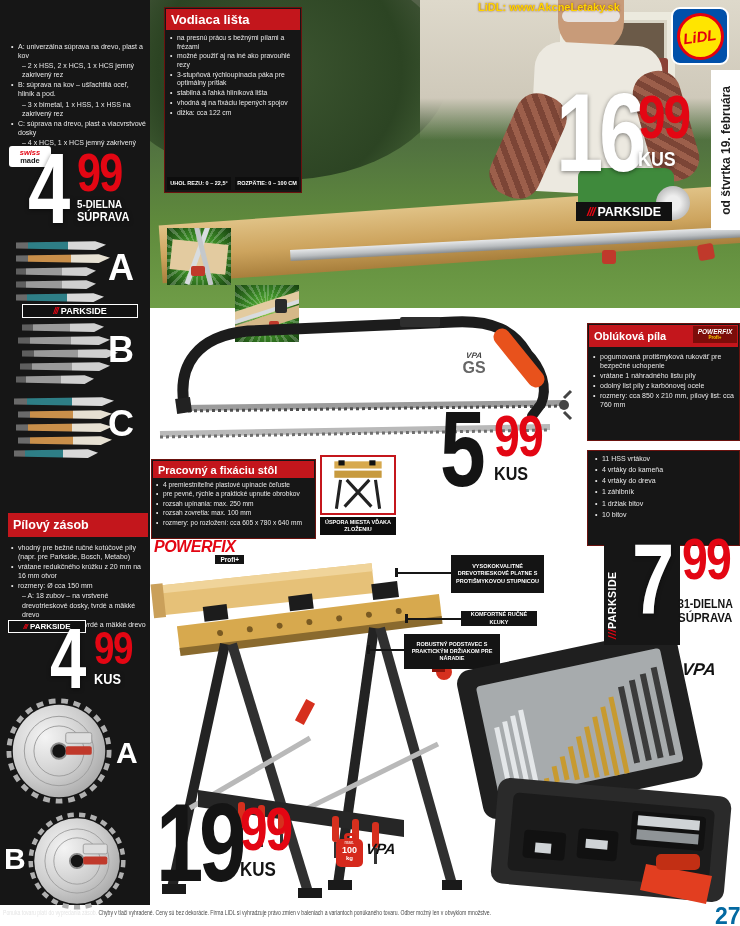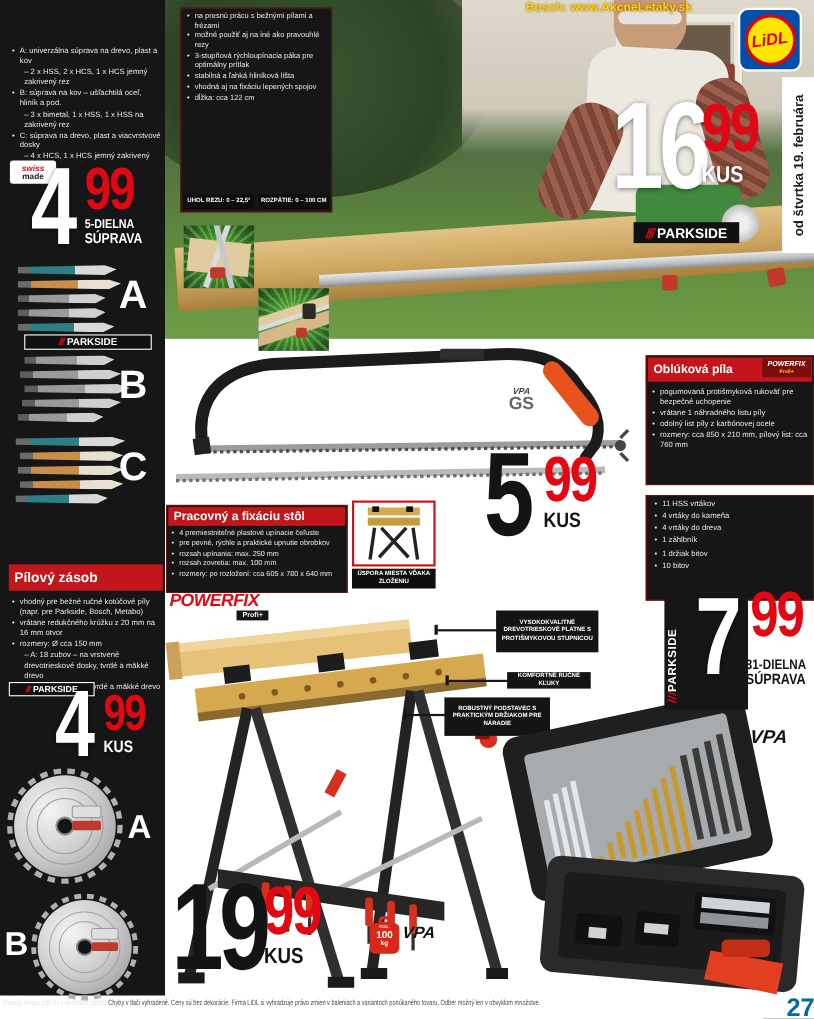--- a/index.html
+++ b/index.html
@@ -71,21 +71,21 @@
                 background:linear-gradient(180deg,#e6e8ea 0%,#b9bdc0 60%,#888c8f 100%);"></div>
     <div class="abs" style="left:428px;top:168px;width:96px;height:52px;background:#3f8a3c;border-radius:9px;
                 box-shadow:inset 0 -8px 0 #2d6229;"></div>
     <div class="abs" style="left:506px;top:186px;width:34px;height:34px;border-radius:50%;
                 background:radial-gradient(circle,#eee 30%,#9c9c9c 100%);"></div>
     <div class="abs" style="left:548px;top:244px;width:16px;height:16px;background:#c0392b;border-radius:3px;transform:rotate(-10deg);"></div>
     <div class="abs" style="left:452px;top:250px;width:14px;height:14px;background:#c0392b;border-radius:3px;"></div>
   </div>
 
   <div class="abs" style="left:478px;top:1px;font-size:11px;font-weight:bold;color:#ffd400;
-              text-shadow:0 0 2px rgba(110,40,0,.85);">Bosch: www.AkcneLetaky.sk</div>
+              text-shadow:0 0 2px rgba(110,40,0,.85);">LiDL: www.AkcneLetaky.sk</div>
 
   <div class="abs" style="left:671px;top:7px;width:58px;height:58px;background:#0050aa;border-radius:9px;
               border:2px solid #fff;display:flex;align-items:center;justify-content:center;">
     <div style="width:47px;height:47px;background:#ffe500;border-radius:50%;border:3px solid #e3000f;
                 box-sizing:border-box;display:flex;align-items:center;justify-content:center;">
       <span style="color:#e3000f;font-weight:bold;font-style:italic;font-size:15px;transform:rotate(-8deg);">LiDL</span>
     </div>
   </div>
 
   <div class="abs" style="left:711px;top:70px;width:29px;height:160px;background:#fff;
@@ -198,20 +198,23 @@
     <circle cx="55" cy="55" r="48" fill="url(#discg2)"></circle>
     <circle cx="55" cy="55" r="36" fill="none" stroke="#9c9c9c" stroke-width="1"></circle>
     <circle cx="55" cy="55" r="26" fill="none" stroke="#9c9c9c" stroke-width="1"></circle>
     <circle cx="55" cy="55" r="8" fill="#141414" stroke="#8a8a8a" stroke-width="2"></circle>
     <rect x="62" y="36" width="27" height="11" rx="2" fill="#dedede" stroke="#999" stroke-width="1"></rect>
     <rect x="62" y="50" width="27" height="9" rx="2" fill="#c0392b"></rect>
   </svg>
   <div class="abs glab" style="left:4px;top:844px;font-size:30px;">B</div>
 
   <div class="abs blk" style="left:164px;top:7px;width:138px;height:186px;border:1px solid #6b120e;">
+    <div class="hdr" style="height:21px;margin:1px;">
+      <span style="font-size:13px;">Vodiaca lišta</span>
+    </div>
     <ul class="bullets" style="padding:3px 3px 0 4px;font-size:6.8px;line-height:1.28;">
       <li class="b">na presnú prácu s bežnými pílami a frézami</li>
       <li class="b">možné použiť aj na iné ako pravouhlé rezy</li>
       <li class="b">3-stupňová rýchloupínacia páka pre optimálny prítlak</li>
       <li class="b">stabilná a ľahká hliníková lišta</li>
       <li class="b">vhodná aj na fixáciu lepených spojov</li>
       <li class="b">dĺžka: cca 122 cm</li>
     </ul>
 
     <div class="abs starb" style="left:2px;top:110px;width:64px;height:57px;">

